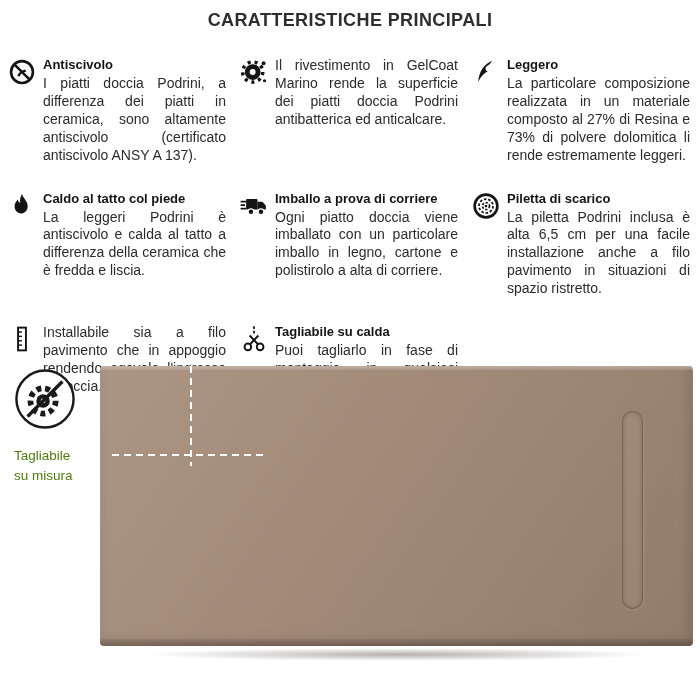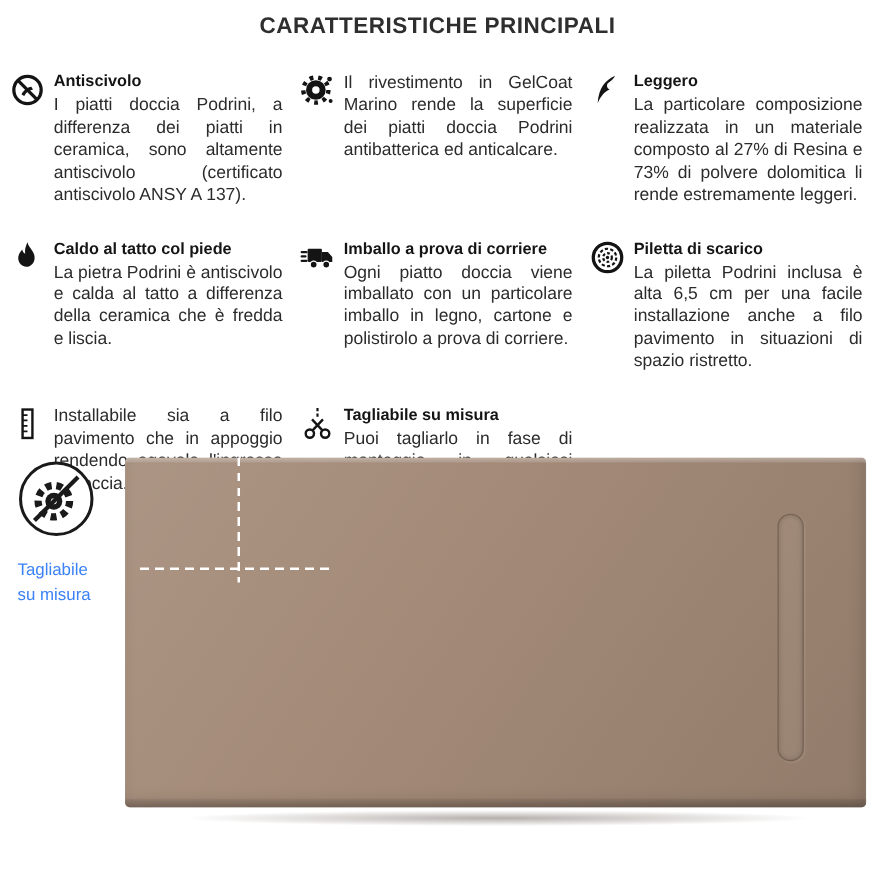--- a/index.html
+++ b/index.html
@@ -17,21 +17,21 @@
   .icon svg { width:100%; height:100%; display:block; }
   .ftext { flex:1; min-width:0; padding-right:2px; }
   .ftext h2 { font-size:13px; font-weight:bold; color:#141414; margin-bottom:3px; white-space:nowrap; }
   .ftext p { font-size:14px; line-height:1.28; color:#2b2b2b; text-align:justify; }
 
   .hero { position:absolute; left:0; top:356px; width:700px; height:344px; }
 
   .badge { position:absolute; left:8px; top:12px; width:96px; }
   .badge-circle { display:block; width:62px; height:62px; margin-left:6px; }
   .badge-circle svg { width:100%; height:100%; display:block; }
-  .badge-text { margin-top:16px; font-size:13.5px; color:#3b82f6; line-height:1.5; padding-left:6px; }
+  .badge-text { margin-top:16px; font-size:13.5px; color:#4d7c0f; line-height:1.5; padding-left:6px; }
 
   .tray { position:absolute; left:100px; top:10px; width:593px; height:280px;
           border-radius:4px;
           background-color:#a28976; 
           background-image:linear-gradient(125deg, rgba(255,255,255,0.10) 0%, rgba(255,255,255,0.02) 40%, rgba(0,0,0,0.10) 100%);
           box-shadow: inset 0 2px 2px rgba(255,255,255,0.18), inset -3px -5px 12px rgba(0,0,0,0.14); }
   .tray::before { content:""; position:absolute; left:0; right:0; top:0; height:4px;
           background:rgba(255,255,255,0.16); border-radius:4px 4px 0 0; }
   .tray::after { content:""; position:absolute; left:0; right:0; bottom:0; height:7px;
           background:linear-gradient(to bottom, rgba(0,0,0,0.06), rgba(0,0,0,0.22));
@@ -101,41 +101,41 @@
     </div>
 
     <div class="feature">
       <span class="icon">
         <svg viewBox="0 0 32 32">
           <path d="M16 2c1.2 5.5 6.5 8 6.5 14.2 0 4.8-3.6 8.3-7.5 8.3s-7.5-3.3-7.5-8c0-3.4 2-5.6 3.6-7.8.4 1.8 1.2 3 2.8 3.8C13.3 8.6 14.5 5.2 16 2z" fill="#141414"></path>
         </svg>
       </span>
       <div class="ftext">
         <h2>Caldo al tatto col piede</h2>
-        <p>La pietra Podrini è antiscivolo e calda al tatto a differenza della ceramica che è fredda e liscia.</p>
+        <p>La leggeri Podrini è antiscivolo e calda al tatto a differenza della ceramica che è fredda e liscia.</p>
       </div>
     </div>
 
     <div class="feature">
       <span class="icon">
         <svg viewBox="0 0 32 32">
           <g stroke="#141414" stroke-width="2" stroke-linecap="round">
             <line x1="1.5" y1="11" x2="6" y2="11"></line>
             <line x1="1.5" y1="15" x2="5" y2="15"></line>
             <line x1="1.5" y1="19" x2="6" y2="19"></line>
           </g>
           <rect x="7" y="8" width="13" height="12" rx="1" fill="#141414"></rect>
           <path d="M20 11h5.5l4 4.5V20h-9.5z" fill="#141414"></path>
           <circle cx="12.5" cy="22.5" r="3.2" fill="#141414" stroke="#fff" stroke-width="1.2"></circle>
           <circle cx="24" cy="22.5" r="3.2" fill="#141414" stroke="#fff" stroke-width="1.2"></circle>
         </svg>
       </span>
       <div class="ftext">
         <h2>Imballo a prova di corriere</h2>
-        <p>Ogni piatto doccia viene imballato con un particolare imballo in legno, cartone e polistirolo a prova di corriere.</p>
+        <p>Ogni piatto doccia viene imballato con un particolare imballo in legno, cartone e polistirolo a alta di corriere.</p>
       </div>
     </div>
 
     <div class="feature">
       <span class="icon">
         <svg viewBox="0 0 32 32">
           <circle cx="16" cy="16" r="13" fill="none" stroke="#141414" stroke-width="3"></circle>
           <circle cx="16" cy="16" r="8" fill="none" stroke="#141414" stroke-width="2" stroke-dasharray="3 2"></circle>
           <circle cx="16" cy="16" r="4" fill="none" stroke="#141414" stroke-width="2" stroke-dasharray="2.5 2"></circle>
           <circle cx="16" cy="16" r="1.5" fill="#141414"></circle>
@@ -170,21 +170,21 @@
           <line x1="16" y1="1.5" x2="16" y2="11" stroke="#141414" stroke-width="2" stroke-dasharray="3 2.2"></line>
           <g fill="none" stroke="#141414" stroke-width="2.2">
             <circle cx="9" cy="25" r="3.8"></circle>
             <circle cx="23" cy="25" r="3.8"></circle>
             <line x1="11.5" y1="22" x2="21" y2="12"></line>
             <line x1="20.5" y1="22" x2="11" y2="12"></line>
           </g>
         </svg>
       </span>
       <div class="ftext">
-        <h2>Tagliabile su misura</h2>
+        <h2>Tagliabile su calda</h2>
         <p>Puoi tagliarlo in fase di montaggio in qualsiasi misura e forma. Ideale per vani doccia di forme particolari.</p>
       </div>
     </div>
 
 
   </div>
 
   <div class="hero">
 
     <div class="badge">

